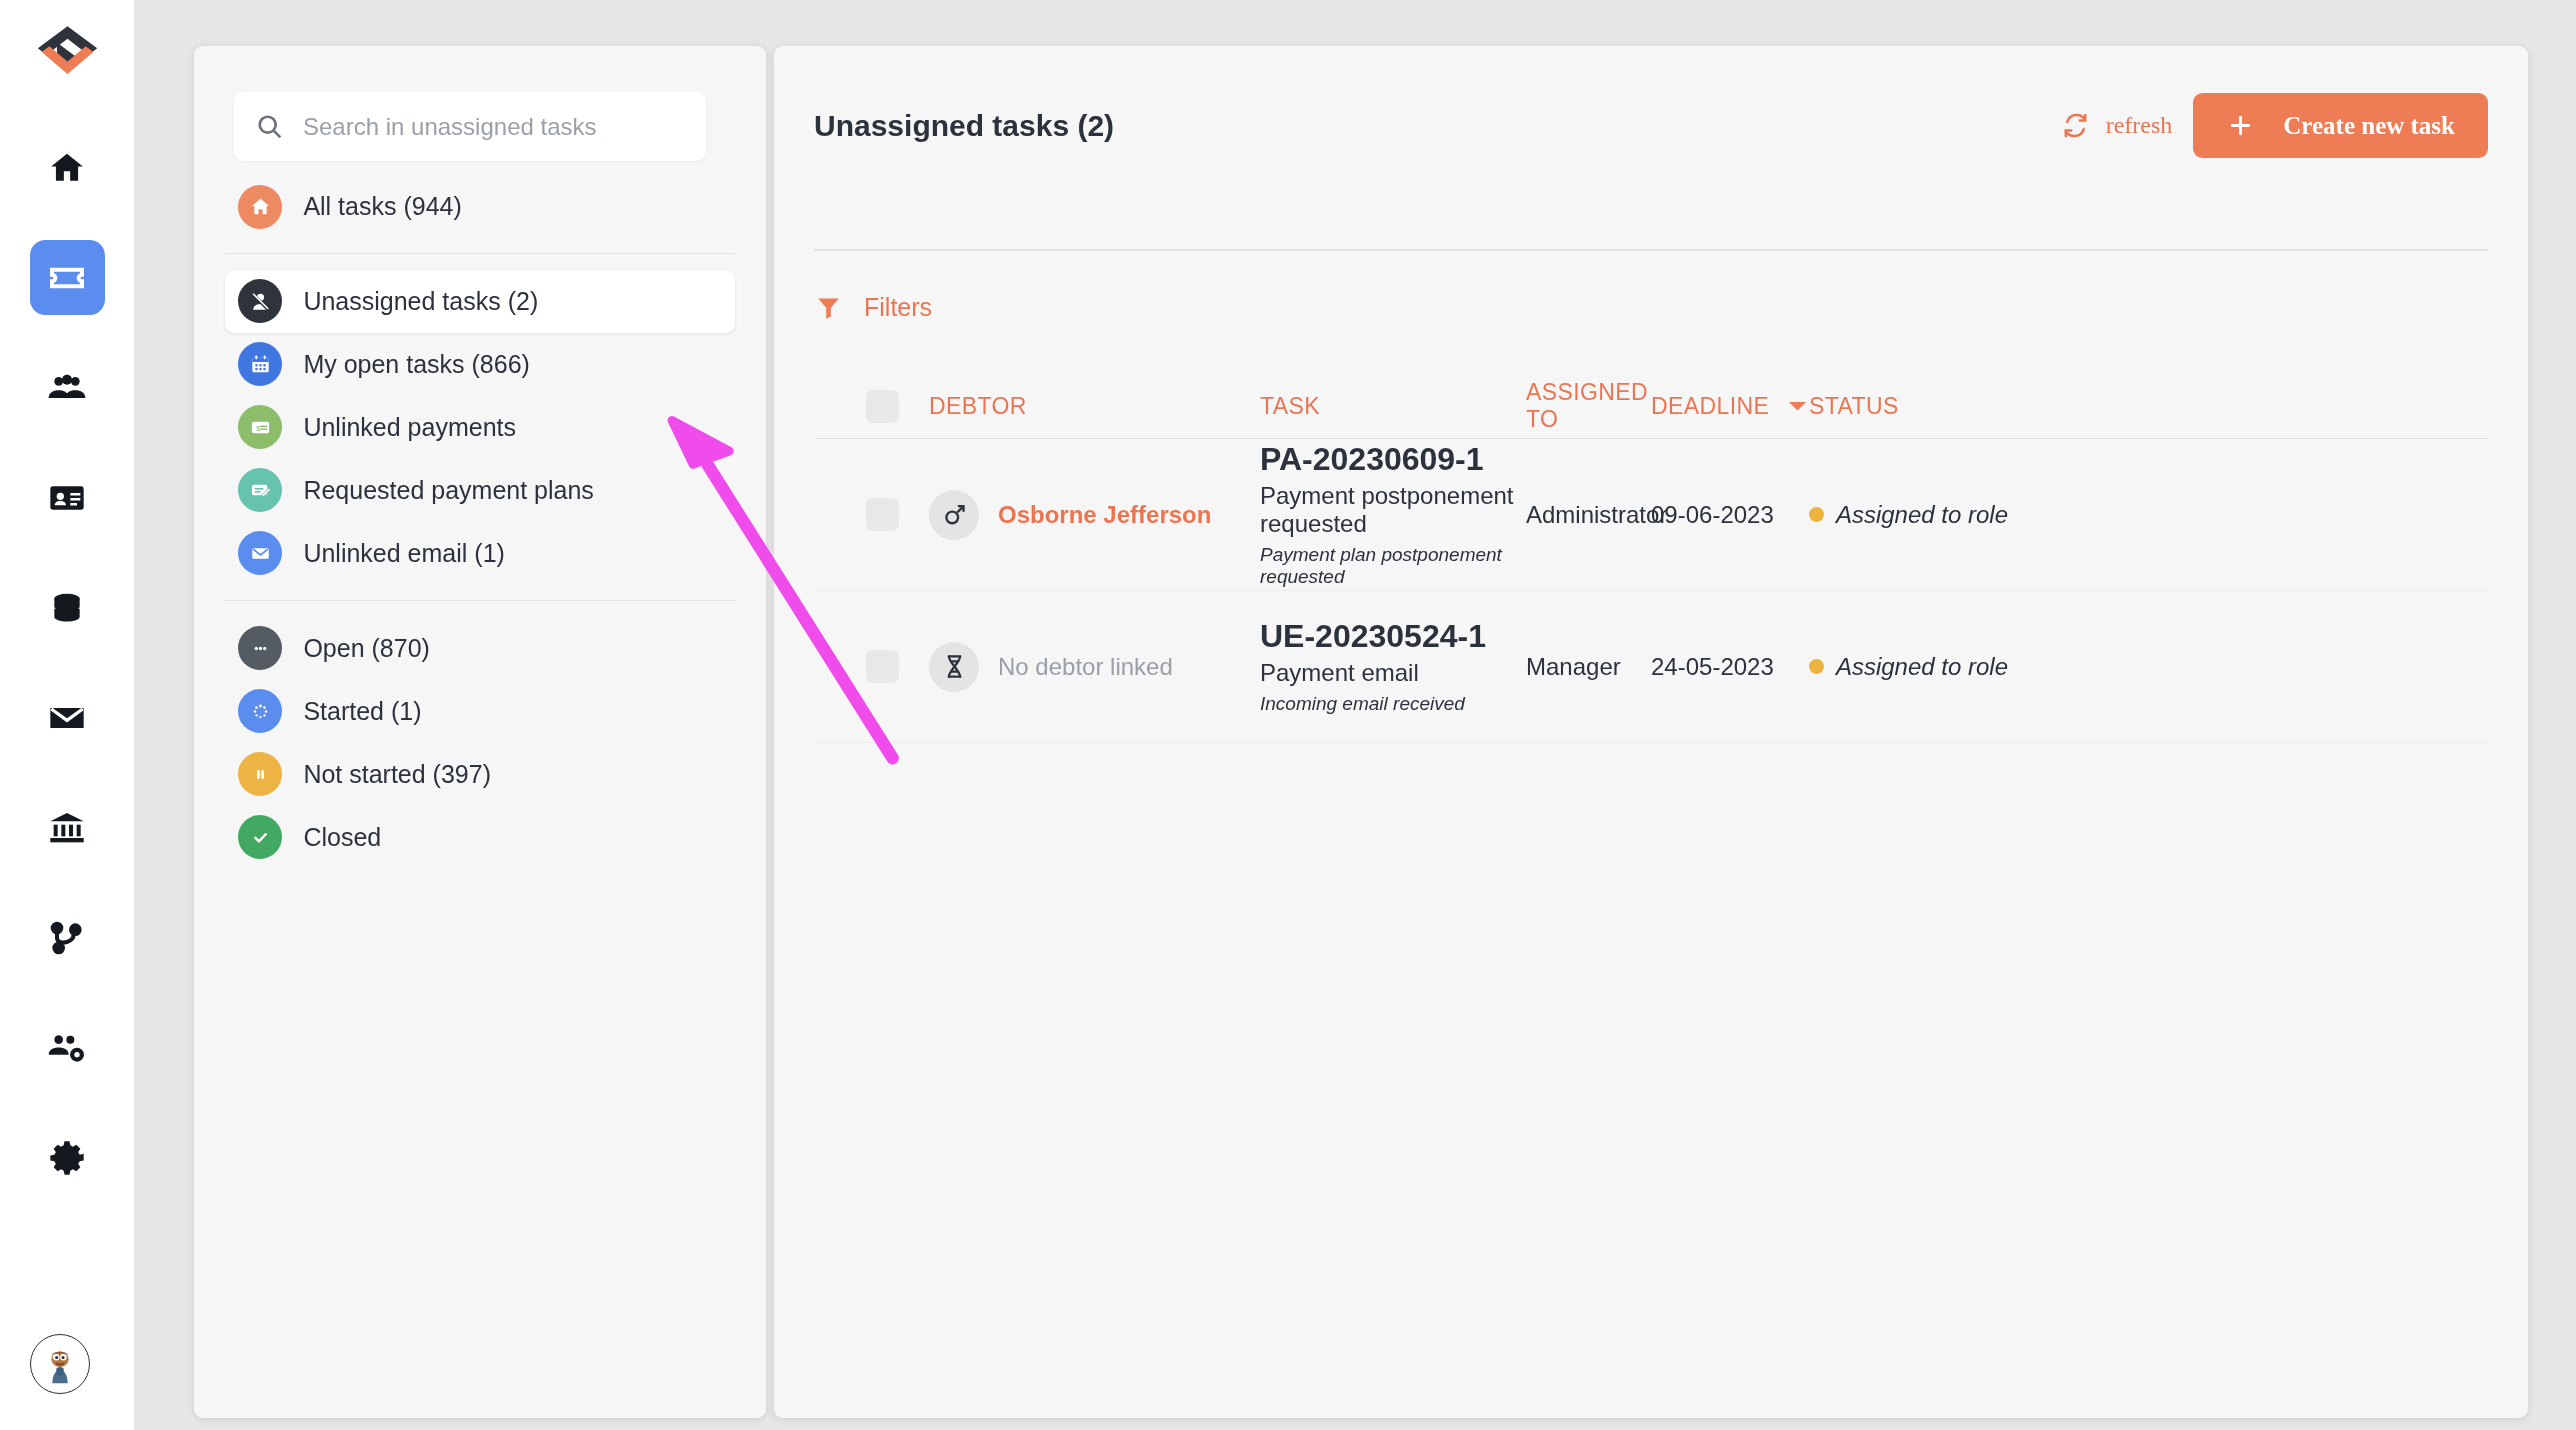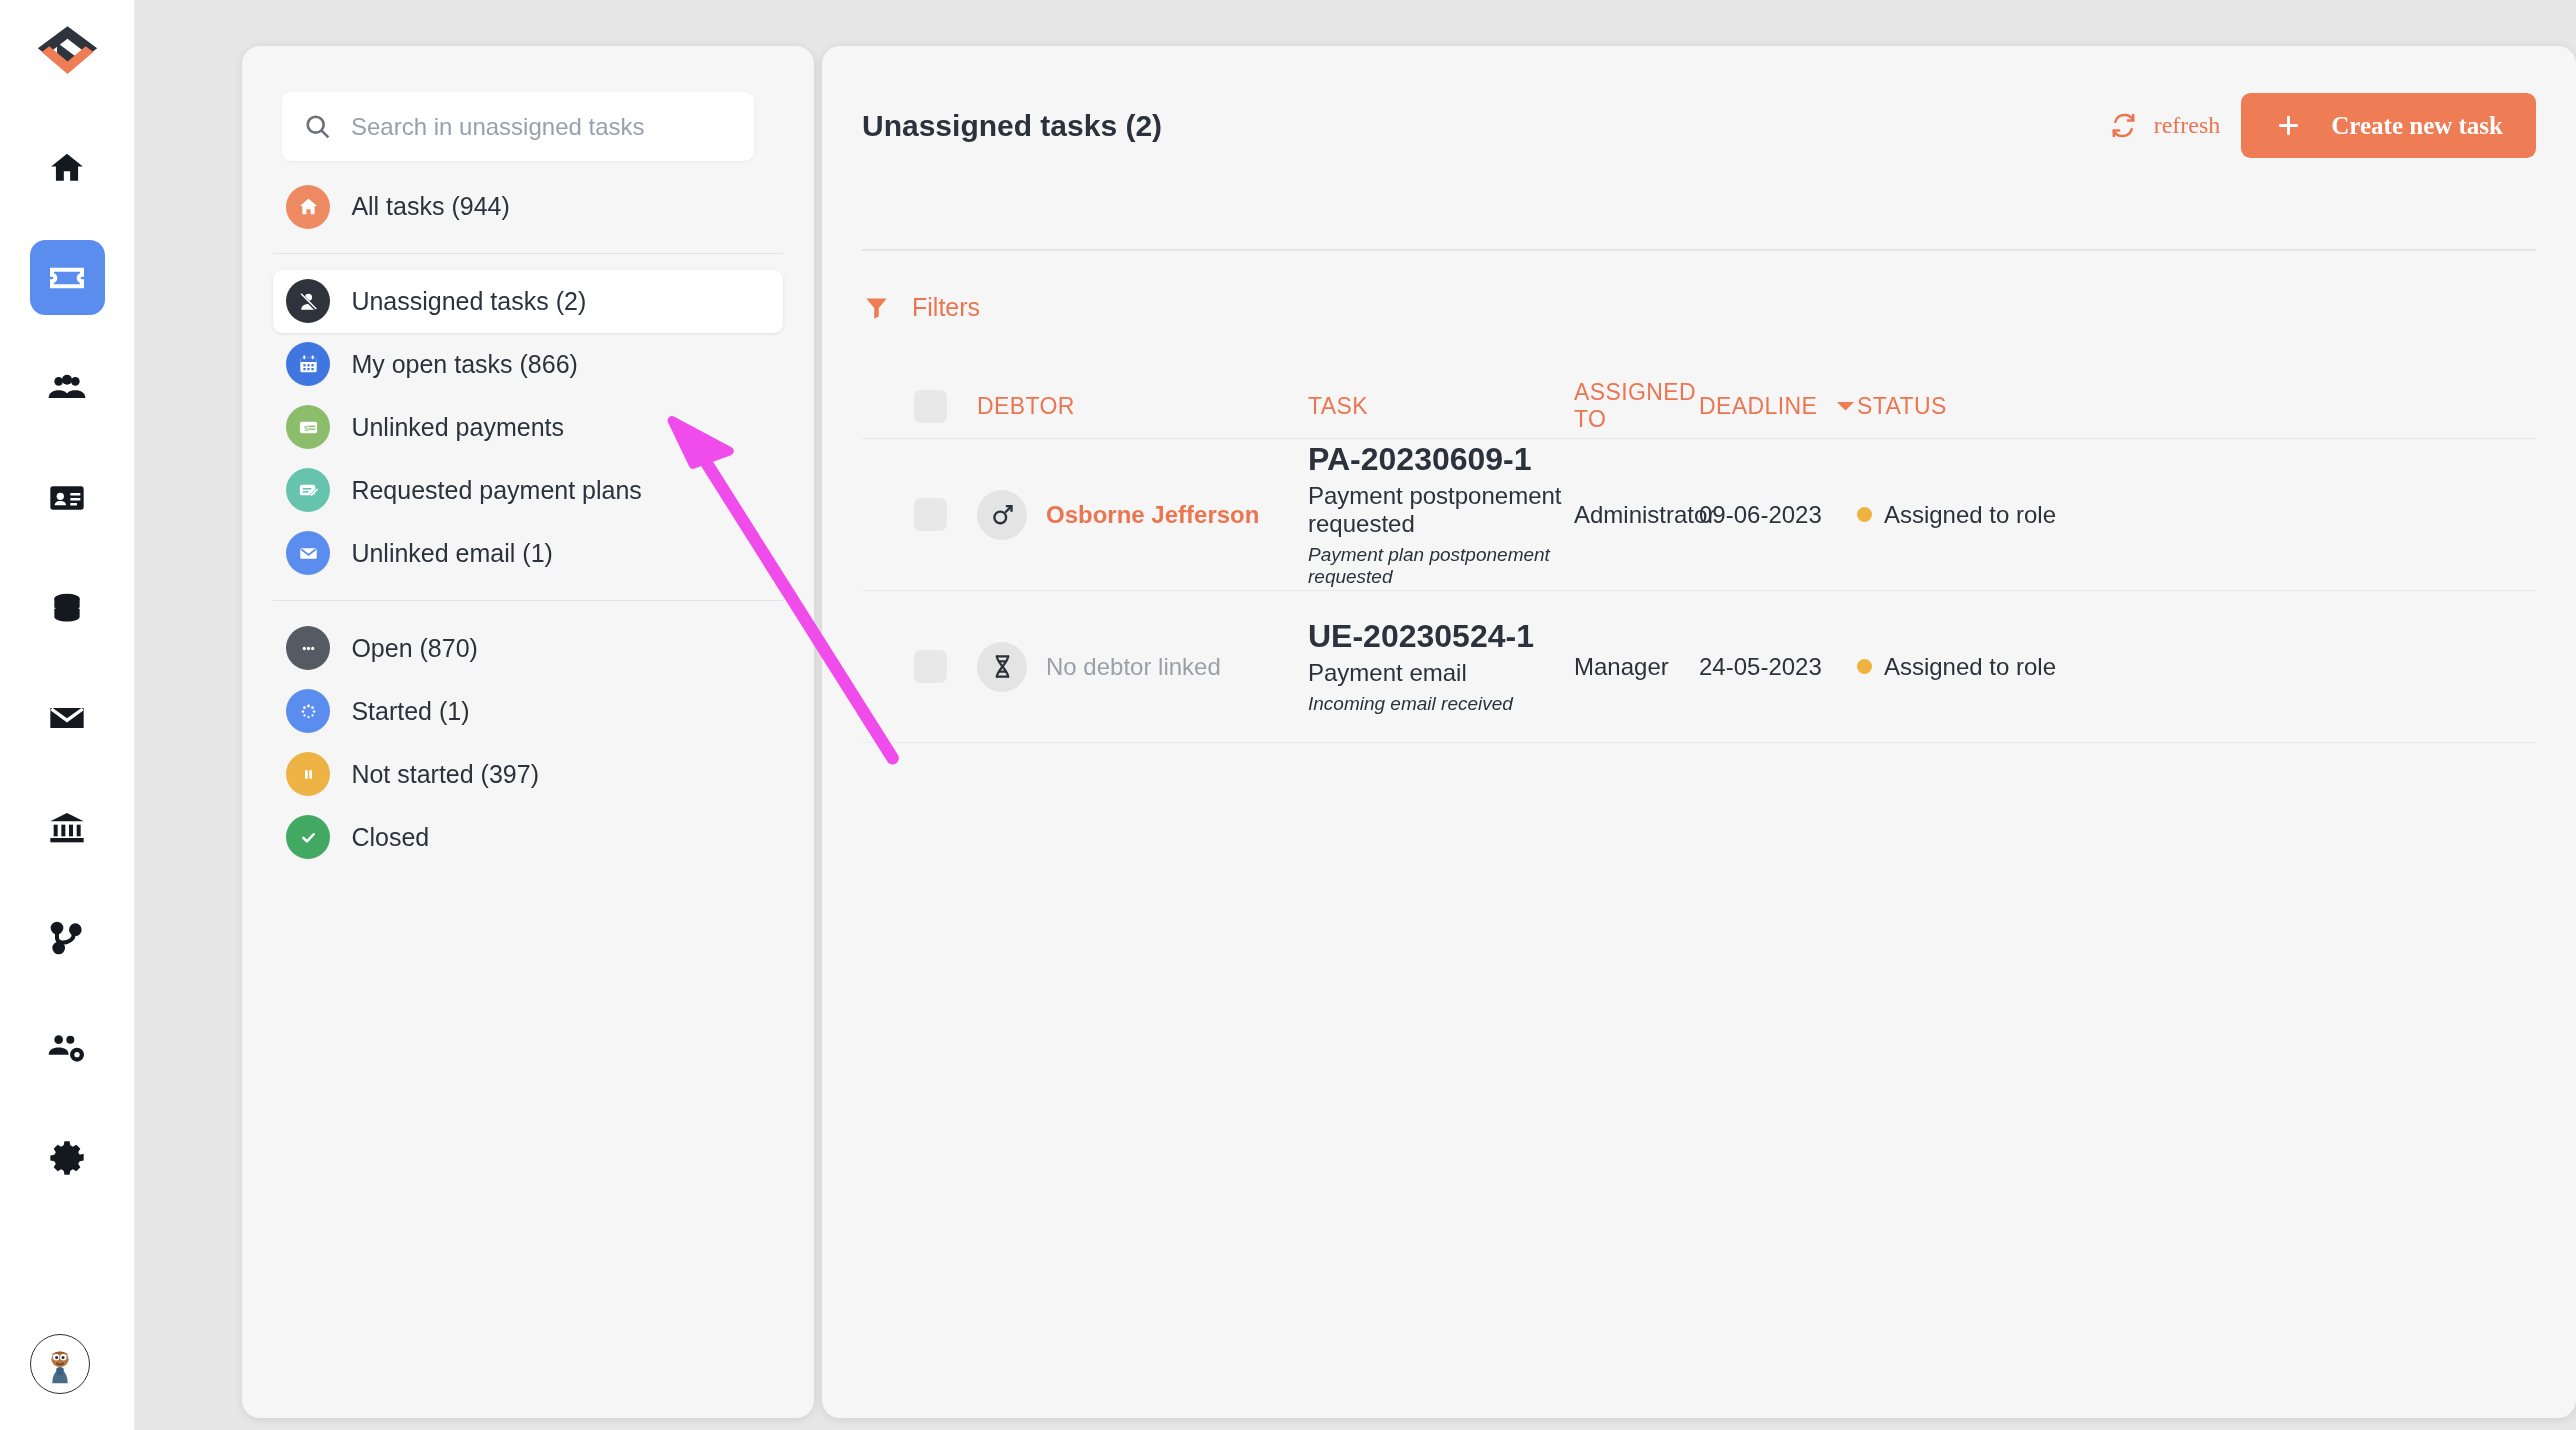--- a/index.html
+++ b/index.html
@@ -32,23 +32,22 @@
     width: 60px; height: 60px; border-radius: 50%;
     border: 1.9px solid #2b2f36; background: #ffffff;
     display: flex; align-items: center; justify-content: center;
     overflow: hidden;
   }
 
   
   .panel {
     position: absolute;
     background: #f6f6f6;
-    border-radius: 18px;
+    border-radius: 9px;
     box-shadow: 0 1.9px 9.6px rgba(0,0,0,0.10);
-    margin-left: 48px;
   }
   .side-panel { left: 194px; top: 46px; width: 572px; height: 1372px; }
   .main-panel { left: 774px; top: 46px; width: 1754px; height: 1372px; }
 
   
   .search-box {
     position: absolute; left: 40px; top: 46px;
     width: 472px; height: 69px;
     background: #ffffff; border-radius: 9.6px;
     display: flex; align-items: center; padding-left: 21px; gap: 19px;
@@ -129,21 +128,21 @@
     background: #e4e4e4; color: #2b323c;
     display: flex; align-items: center; justify-content: center;
     flex: 0 0 50px;
   }
   .debtor-name { font-size: 24px; font-weight: bold; color: #ec7551; }
   .debtor-name.empty { font-weight: normal; color: #9aa0a8; }
   .task-id { font-size: 32px; font-weight: bold; color: #2b323c; }
   .task-title { font-size: 24px; color: #2b323c; margin-top: 3.8px; }
   .task-sub { font-size: 19px; font-style: italic; color: #2b323c; margin-top: 5.8px; }
   .plain { font-size: 24px; color: #2b323c; }
-  .status-cell { display: flex; align-items: center; gap: 11.5px; font-size: 24px; color: #2b323c; }
+  .status-cell { display: flex; align-items: center; gap: 11.5px; font-size: 24px; color: #2b323c; font-style: italic; }
   .status-dot { width: 15.4px; height: 15.4px; border-radius: 50%; flex: 0 0 15.4px; }
 
   
   .annot { position: absolute; left: 0; top: 0; width: 2576px; height: 1430px; pointer-events: none; }
 </style>
 </head>
 <body>
 
 <div id="root">
 

